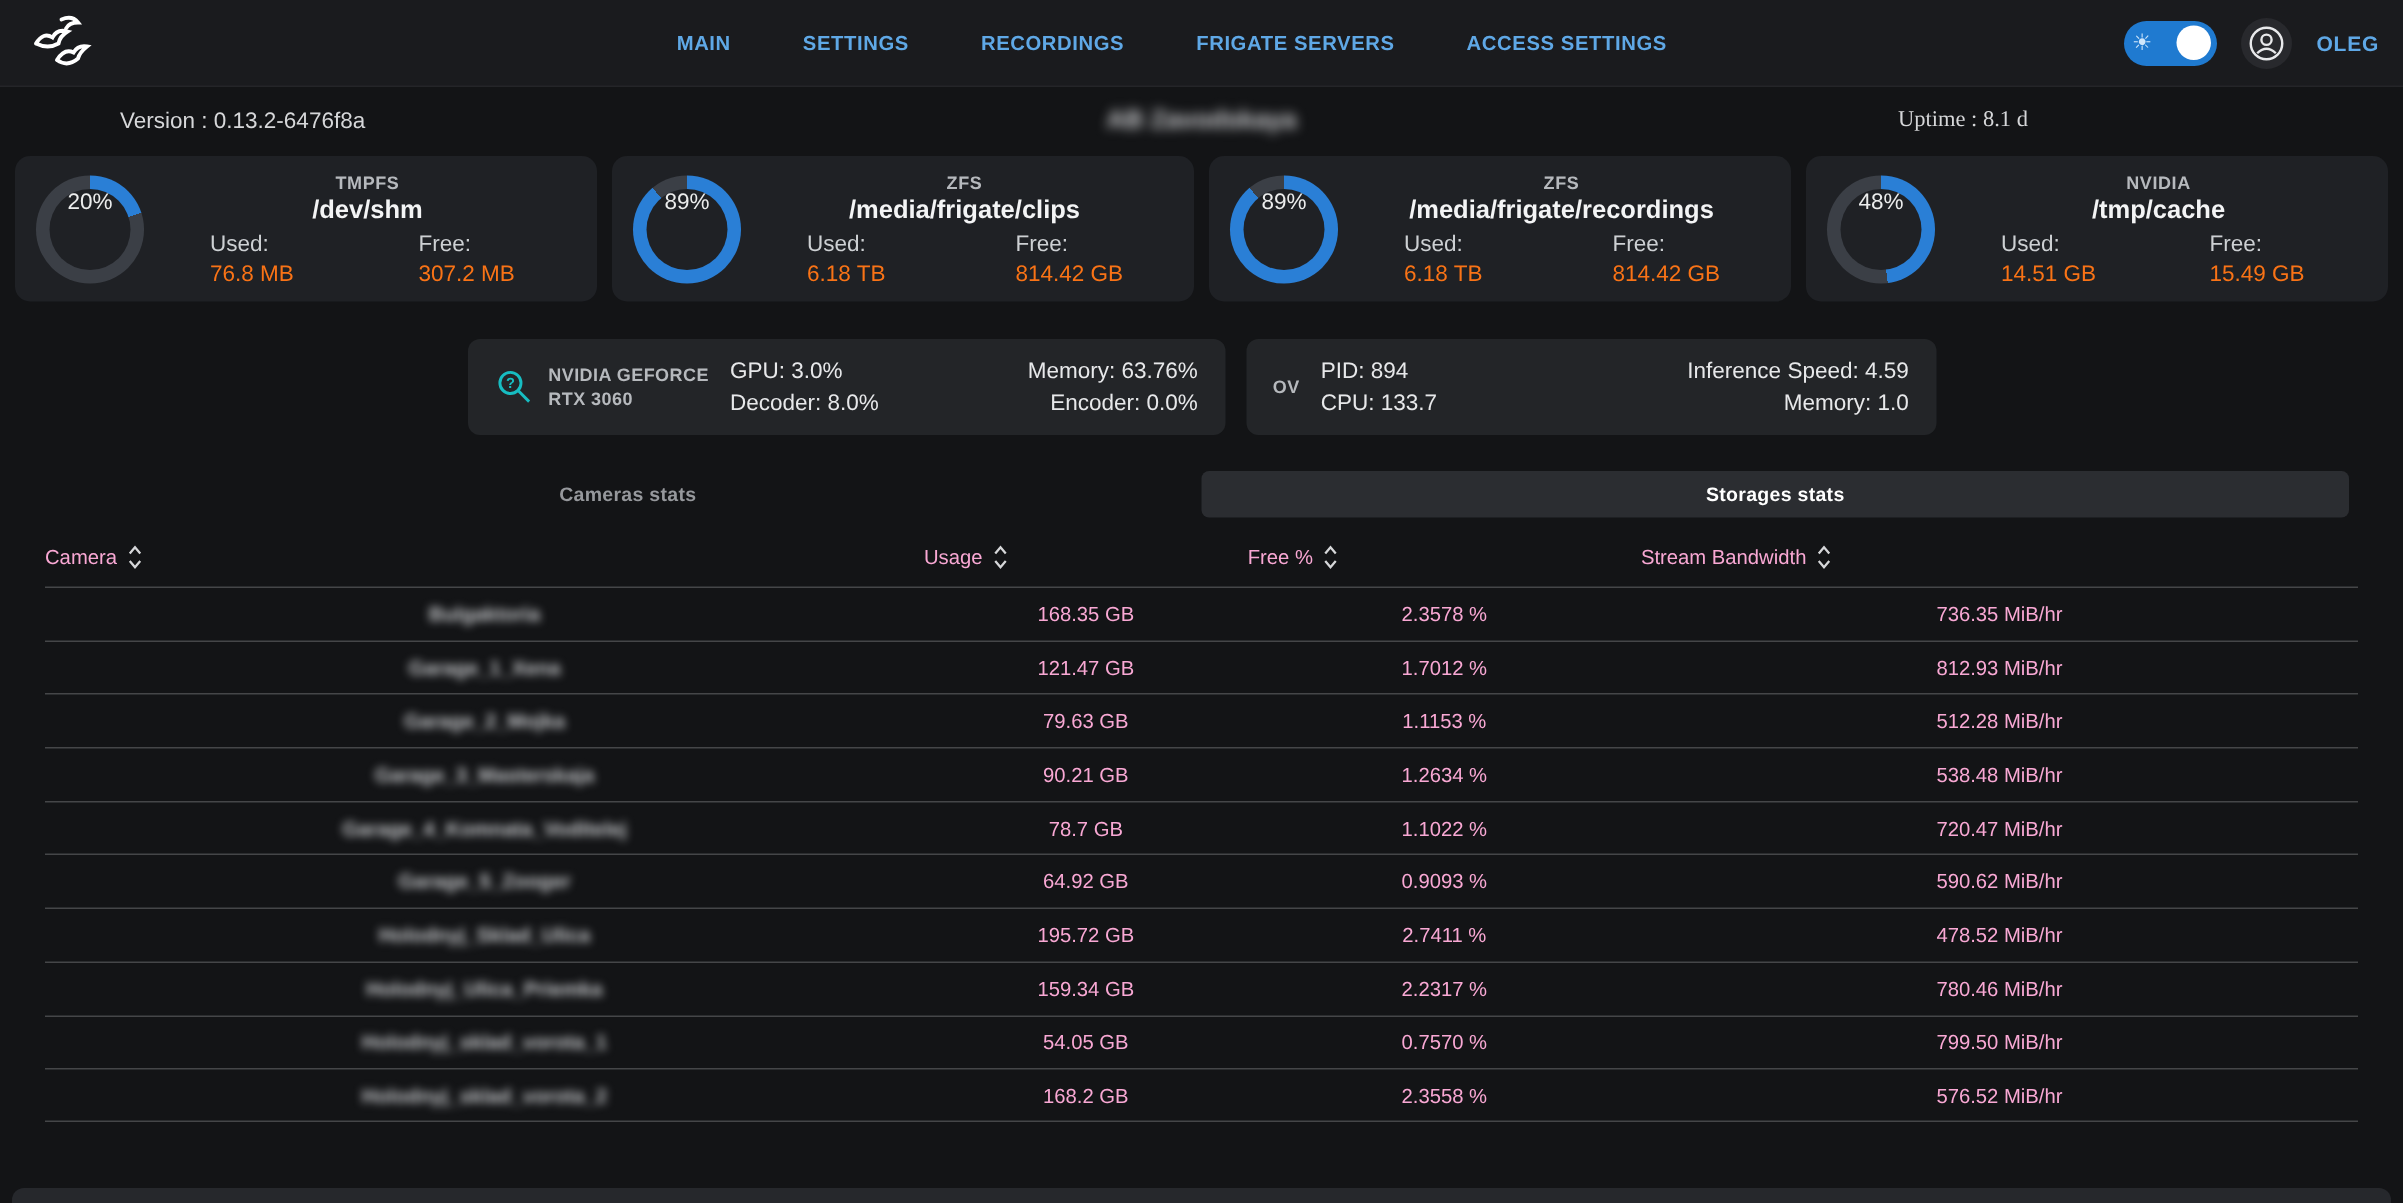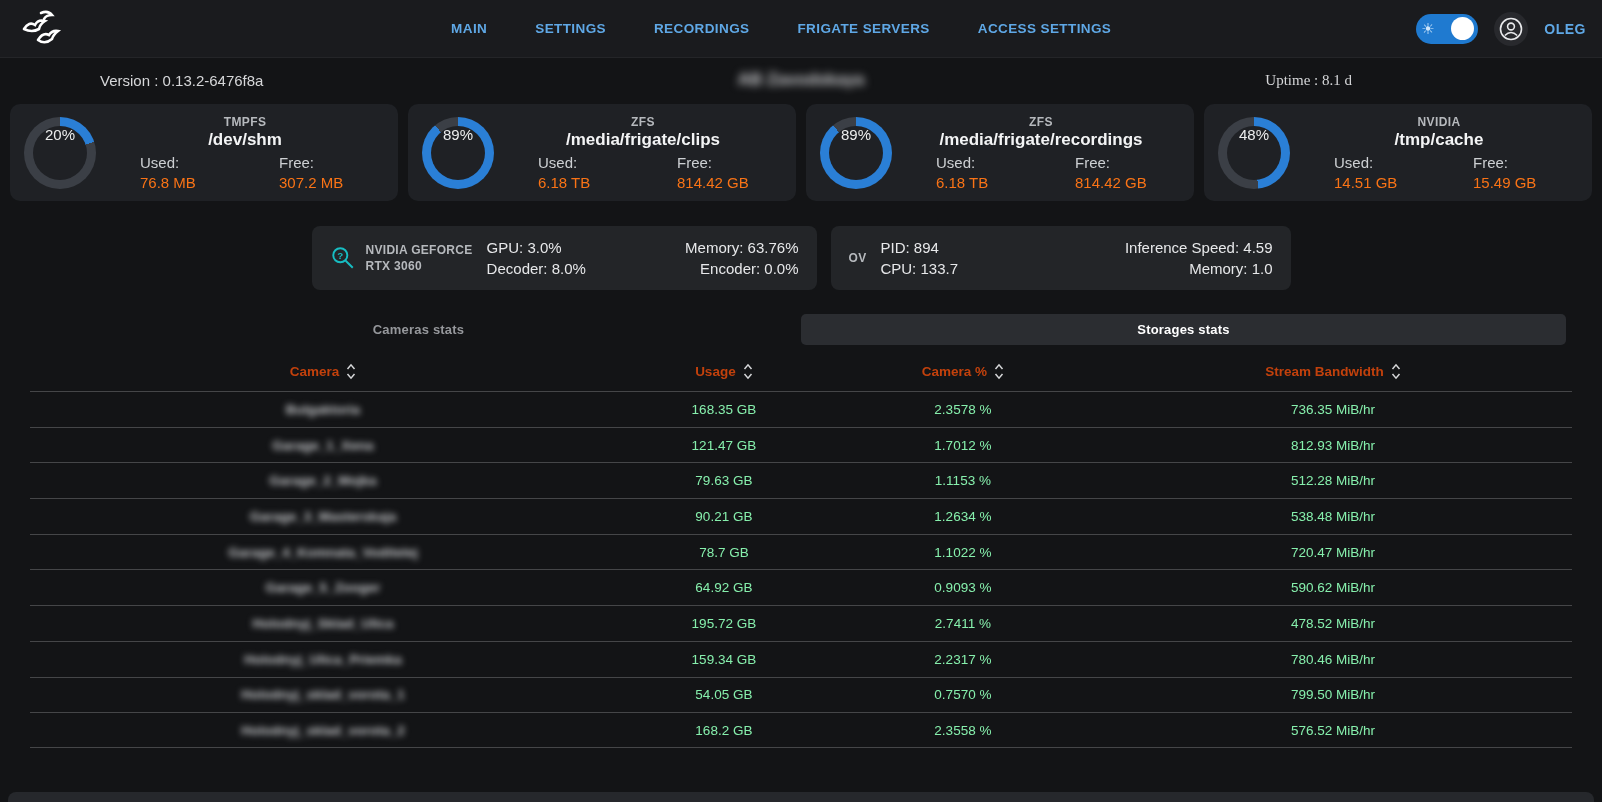--- a/index.html
+++ b/index.html
@@ -20,21 +20,21 @@
   .toggle .sun { color:#cfe6fb; font-size:15px; line-height:1; }
   .toggle .knob { position:absolute; right:4px; width:23px; height:23px;
     border-radius:50%; background:#ffffff; }
   .avatar { width:34px; height:34px; border-radius:50%; background:#28292d;
     display:flex; align-items:center; justify-content:center; cursor:pointer; }
   .username { color:#5fa8e6; font-size:14px; font-weight:bold; letter-spacing:.5px; }
 
   
   .infobar { height:44px; display:grid; grid-template-columns:1fr auto 1fr;
     align-items:center; color:#d6d7d9; font-size:15px; }
-  .infobar .version { padding-left:100px; }
+  .infobar .version { padding-left:80px; }
   .infobar .uptime  { justify-self:end; padding-right:250px;font-family:Liberation Serif, serif; }
   .server-name { font-size:17px; font-weight:bold; color:#cfd0d3; }
   .blurred { filter:blur(4px); }
   .blurred-sm { filter:blur(3px); }
 
   
   .cards { display:flex; gap:10px; padding:2px 10px 0; }
   .card { flex:1; height:97px; background:#1f2125; border-radius:10px;
     display:flex; align-items:center; padding:10px 14px 10px 14px; }
   .donut { width:72px; height:72px; border-radius:50%; flex:0 0 72px;
@@ -68,27 +68,27 @@
   .stat-tabs { display:flex; margin:24px 36px 0; height:31px; }
   .stat-tab { flex:1; display:flex; align-items:center; justify-content:center;
     font-size:13px; font-weight:bold; letter-spacing:.2px; cursor:pointer;
     color:#96989c; border-radius:5px; }
   .stat-tab.active { background:#2b2d31; color:#ffffff; }
 
   
   .table { margin:6px 30px 0; }
   .thead { display:grid; grid-template-columns:38% 14% 17% 31%; height:40px;
     align-items:center; }
-  .th { display:flex; align-items:center; justify-content:center; gap:7px;
-    color:#c2410c; font-size:13.5px; font-weight:bold; cursor:pointer; }
+  .th { display:flex; align-items:center; justify-content:flex-start; gap:7px;
+    color:#f9a8d4; font-size:13.5px; font-weight:normal; cursor:pointer; }
   .sort-ic { display:inline-flex; }
   .trow { display:grid; grid-template-columns:38% 14% 17% 31%; height:35.7px;
     align-items:center; border-top:1px solid #454648; }
   .trow:last-child { border-bottom:1px solid #454648; }
-  .td { text-align:center; color:#86efac; font-size:13.5px; }
+  .td { text-align:center; color:#f9a8d4; font-size:13.5px; }
   .td.cam { color:#c6c8cb; font-weight:bold; }
 
   .bottom-strip { position:absolute; bottom:0; left:8px; right:8px; height:10px;
     background:#26282c; border-radius:8px 8px 0 0; }
 </style>
 </head>
 <body>
 
 <div class="topbar">
   <div class="logo">
@@ -251,21 +251,21 @@
     <div class="th">
       <span>Usage</span>
       <span class="sort-ic">
         <svg width="10" height="17" viewBox="0 0 10 17" fill="none" stroke="#d6d7d9" stroke-width="1.5">
             <path d="M1.5 6 L5 1.8 L8.5 6"></path>
             <path d="M1.5 11 L5 15.2 L8.5 11"></path>
           </svg>
       </span>
     </div>
     <div class="th">
-      <span>Camera %</span>
+      <span>Free %</span>
       <span class="sort-ic">
         <svg width="10" height="17" viewBox="0 0 10 17" fill="none" stroke="#d6d7d9" stroke-width="1.5">
             <path d="M1.5 6 L5 1.8 L8.5 6"></path>
             <path d="M1.5 11 L5 15.2 L8.5 11"></path>
           </svg>
       </span>
     </div>
     <div class="th">
       <span>Stream Bandwidth</span>
       <span class="sort-ic">

